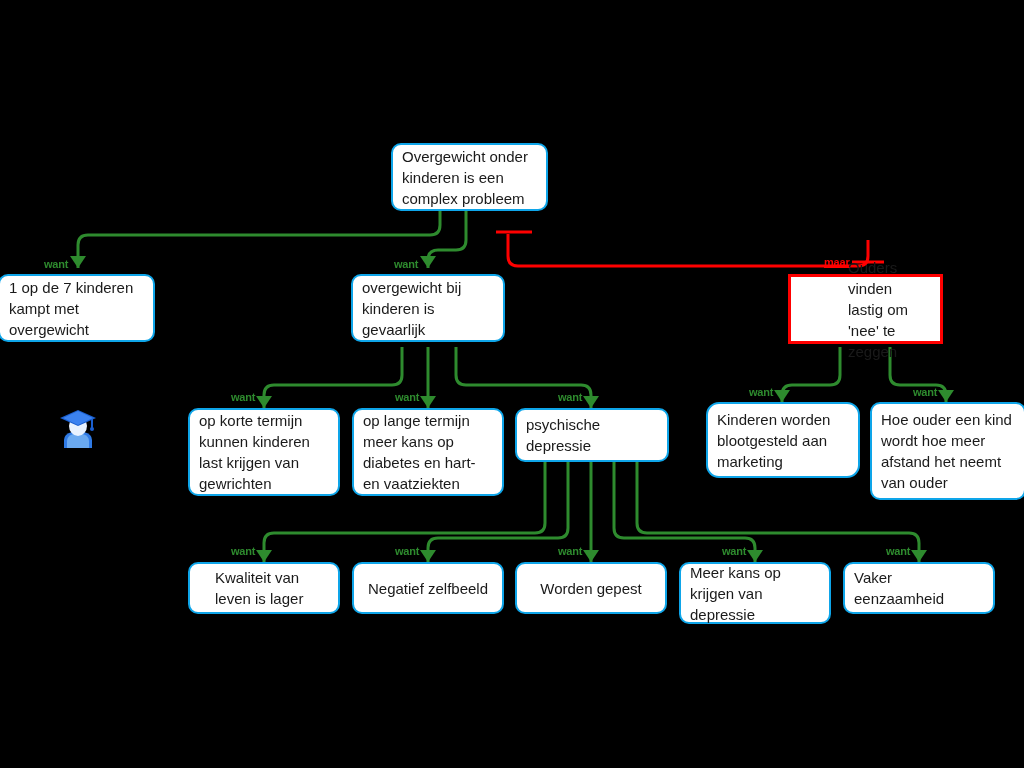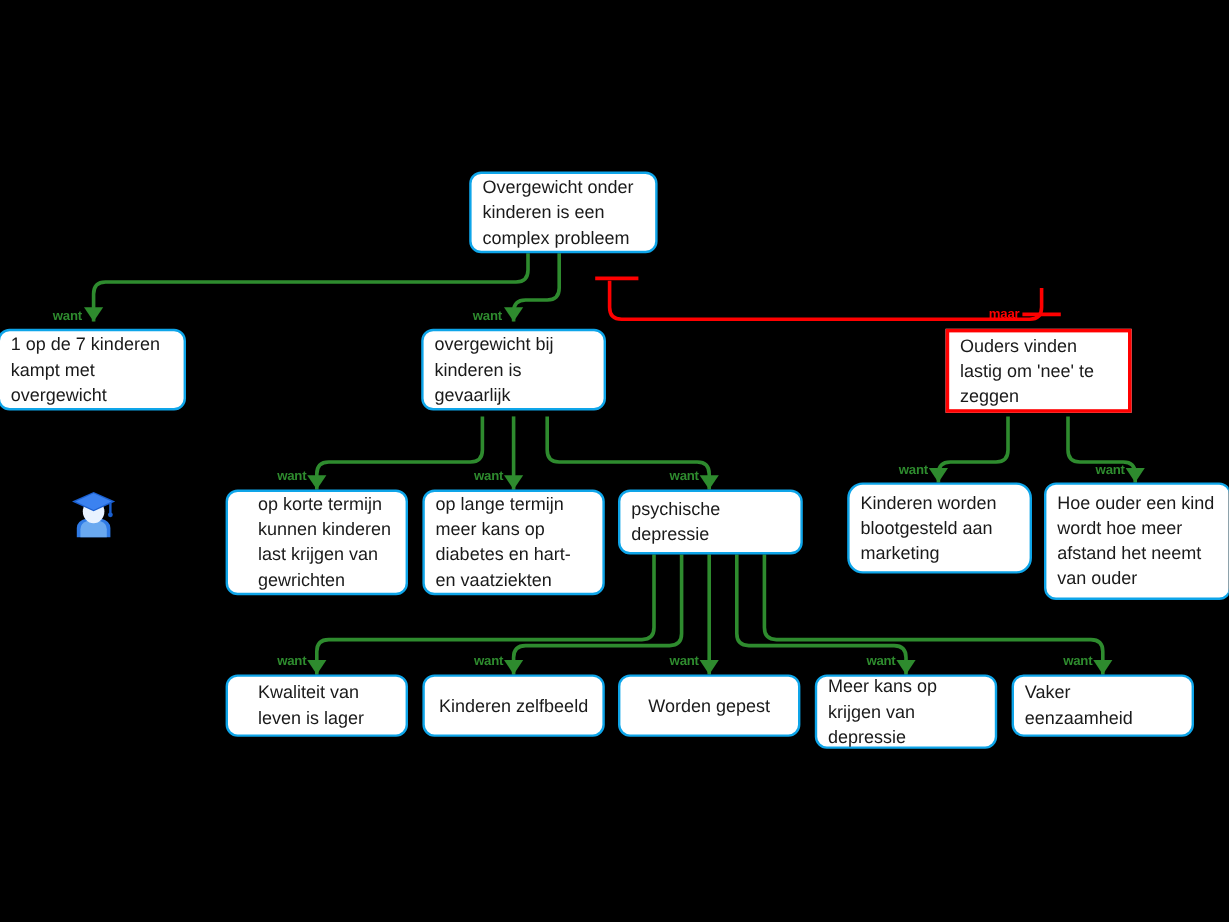--- a/index.html
+++ b/index.html
@@ -32,20 +32,21 @@
     align-items: center;
     z-index: 5;
   }
   .node.support {
     border: 2px solid #0ea5e9;
     border-radius: 10px;
   }
   .node.objection {
     border: 3px solid #ff0000;
     border-radius: 0;
+    padding-left: 48px;
   }
   .node-text {
     display: block;
     width: 100%;
     padding: 0 9px;
     color: #1a1a1a;
     font-size: 15px;
     line-height: 21px;
     white-space: pre-line;
     text-align: left;
@@ -140,21 +141,21 @@
   <div class="node support" style="left:351px; top:274px; width:154px; height:68px;">
     <span class="node-text">overgewicht bij kinderen is gevaarlijk</span>
   </div>
   <div class="link-label want" style="left:394px; top:258px;">want</div>
 
   <div class="node objection" style="left:788px; top:274px; width:155px; height:70px;">
     <span class="node-text">Ouders vinden lastig om 'nee' te zeggen</span>
   </div>
   <div class="link-label maar" style="left:824px; top:256px;">maar</div>
 
-  <div class="node support" style="left:188px; top:408px; width:152px; height:88px;padding-left:16px;">
+  <div class="node support" style="left:188px; top:408px; width:152px; height:88px;">
     <span class="node-text">op korte termijn kunnen kinderen last krijgen van gewrichten</span>
   </div>
   <div class="link-label want" style="left:231px; top:391px;">want</div>
 
   <div class="node support" style="left:352px; top:408px; width:152px; height:88px;">
     <span class="node-text">op lange termijn meer kans op diabetes en hart- en vaatziekten</span>
   </div>
   <div class="link-label want" style="left:395px; top:391px;">want</div>
 
   <div class="node support" style="left:515px; top:408px; width:154px; height:54px;">
@@ -171,21 +172,21 @@
     <span class="node-text">Hoe ouder een kind wordt hoe meer afstand het neemt van ouder</span>
   </div>
   <div class="link-label want" style="left:913px; top:386px;">want</div>
 
   <div class="node support" style="left:188px; top:562px; width:152px; height:52px;padding-left:16px;">
     <span class="node-text">Kwaliteit van leven is lager</span>
   </div>
   <div class="link-label want" style="left:231px; top:545px;">want</div>
 
   <div class="node support center" style="left:352px; top:562px; width:152px; height:52px;">
-    <span class="node-text">Kinderen zelfbeeld</span>
+    <span class="node-text">Negatief zelfbeeld</span>
   </div>
   <div class="link-label want" style="left:395px; top:545px;">want</div>
 
   <div class="node support center" style="left:515px; top:562px; width:152px; height:52px;">
     <span class="node-text">Worden gepest</span>
   </div>
   <div class="link-label want" style="left:558px; top:545px;">want</div>
 
   <div class="node support" style="left:679px; top:562px; width:152px; height:62px;">
     <span class="node-text">Meer kans op krijgen van depressie</span>

